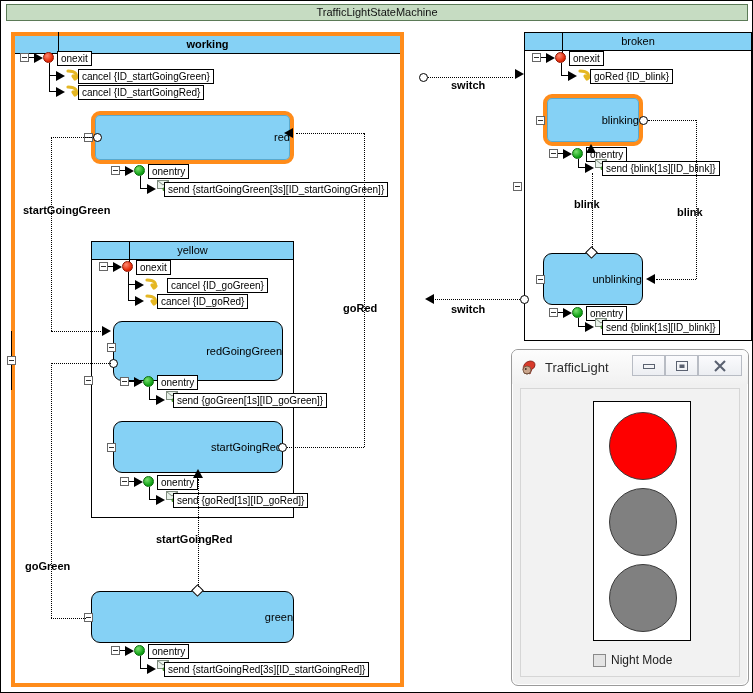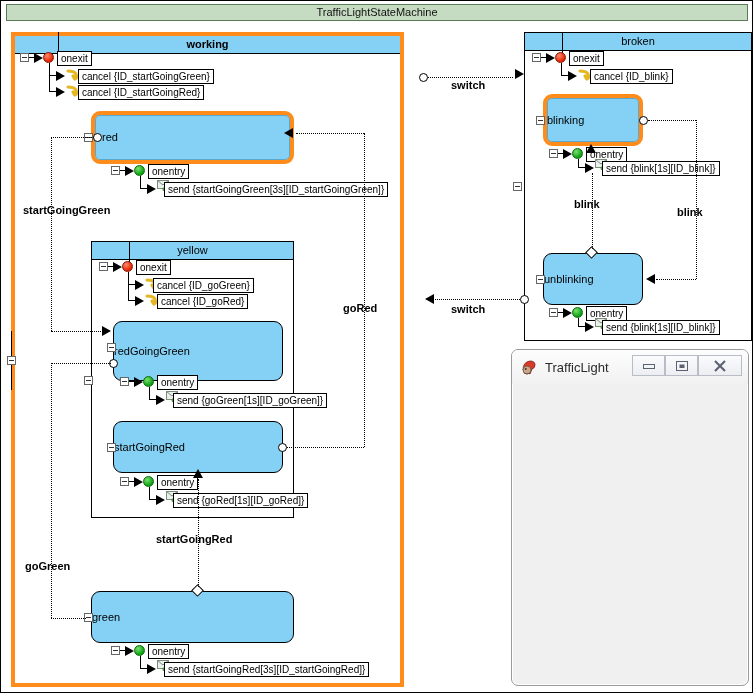--- a/index.html
+++ b/index.html
@@ -18,21 +18,21 @@
   .region.sel{border:4px solid #ff8c1a;}
   .region.plain{border:1px solid #000;}
   .region-hdr{position:absolute;left:0;top:0;right:0;height:18px;background:#85d1f5;
       border-bottom:1px solid #000;box-sizing:border-box;
       display:flex;align-items:center;justify-content:center;}
   .region-hdr span{font-size:11px;font-weight:bold;color:#000;line-height:1;}
   .region-hdr.thin span{font-weight:normal;}
 
   
   .state{position:absolute;box-sizing:border-box;background:#85d1f5;border-radius:9px;
-      display:flex;align-items:center;justify-content:flex-start;}
+      display:flex;align-items:center;justify-content:flex-end;}
   .state.sel{border:4px solid #ff8c1a;box-shadow:inset 0 0 0 1px #5aa9cd;}
   .state.plain{border:1px solid #000;}
   .state span{font-size:11px;color:#000;line-height:1;}
   .state.bold span{font-weight:normal;margin-left:7px;}
 
   
   .lbl{position:absolute;background:#fff;border:1px solid #000;
       font-size:10px;line-height:11px;padding:1px 3px;white-space:nowrap;color:#000;
       box-sizing:border-box;}
   .kw{position:absolute;background:#fff;border:1px solid #000;
@@ -175,21 +175,21 @@
   <div class="ah right" style="left:112px;top:261px;"></div>
   <div class="dot red" style="left:121px;top:260px;"></div>
   <div class="kw" style="left:135px;top:259px;">onexit</div>
 
   <div class="sl v" style="left:127px;top:271px;height:28px;"></div>
   <div class="sl h" style="left:127px;top:283px;width:13px;"></div>
   <div class="ah right" style="left:134px;top:279px;"></div>
   <svg class="tiparrow" style="left:143px;top:276px;width:15px;height:15px;" viewBox="0 0 15 15">
     <path d="M3 3 C11 3 13 7 10 11 L12 9 M10 11 L8 8" fill="none" stroke="#e5b723" stroke-width="3.2" stroke-linecap="round"></path>
   </svg>
-  <div class="lbl" style="left:152px;top:277px;text-align:right;">cancel {ID_goGreen}</div>
+  <div class="lbl" style="left:166px;top:277px;text-align:right;">cancel {ID_goGreen}</div>
 
   <div class="sl h" style="left:127px;top:299px;width:13px;"></div>
   <div class="ah right" style="left:134px;top:295px;"></div>
   <svg class="tiparrow" style="left:143px;top:292px;width:15px;height:15px;" viewBox="0 0 15 15">
     <path d="M3 3 C11 3 13 7 10 11 L12 9 M10 11 L8 8" fill="none" stroke="#e5b723" stroke-width="3.2" stroke-linecap="round"></path>
   </svg>
   <div class="lbl" style="left:156px;top:293px;">cancel {ID_goRed}</div>
 
   <div class="state plain" style="left:112px;top:320px;width:170px;height:60px;">
     <span>redGoingGreen</span>
@@ -288,21 +288,21 @@
   <div class="sl h" style="left:540px;top:56px;width:10px;"></div>
   <div class="ah right" style="left:545px;top:52px;"></div>
   <div class="dot red" style="left:554px;top:51px;"></div>
   <div class="kw" style="left:568px;top:50px;">onexit</div>
   <div class="sl v" style="left:560px;top:62px;height:12px;"></div>
   <div class="sl h" style="left:560px;top:74px;width:13px;"></div>
   <div class="ah right" style="left:567px;top:70px;"></div>
   <svg class="tiparrow" style="left:576px;top:67px;width:15px;height:15px;" viewBox="0 0 15 15">
     <path d="M3 3 C11 3 13 7 10 11 L12 9 M10 11 L8 8" fill="none" stroke="#e5b723" stroke-width="3.2" stroke-linecap="round"></path>
   </svg>
-  <div class="lbl" style="left:589px;top:68px;">cancel {ID_blink}</div>
+  <div class="lbl" style="left:589px;top:68px;">goRed {ID_blink}</div>
 
   <div class="state sel" style="left:542px;top:93px;width:100px;height:52px;">
     <span>blinking</span>
   </div>
   <div class="plus" style="left:535px;top:115px;"></div>
   <div class="cp" style="left:638px;top:115px;"></div>
 
   <div class="plus" style="left:548px;top:148px;"></div>
   <div class="sl h" style="left:557px;top:152px;width:10px;"></div>
   <div class="ah right" style="left:562px;top:148px;"></div>
@@ -376,15 +376,26 @@
           <rect x="4.5" y="4.5" width="5" height="3.5" fill="#5a6170"></rect>
         </svg>
       </div>
       <div class="winbtn" style="left:186px;width:44px;">
         <svg width="16" height="14" viewBox="0 0 16 14">
           <path d="M3 2 L13 12 M13 2 L3 12" fill="none" stroke="#5a6170" stroke-width="2.1"></path>
         </svg>
       </div>
     </div>
 
+    <div id="app-body">
+      <div id="light-box">
+        <div class="lamp" style="top:10px;background:#fe0000;"></div>
+        <div class="lamp" style="top:86px;background:#808080;"></div>
+        <div class="lamp" style="top:162px;background:#808080;"></div>
+      </div>
+      <div id="night-row">
+        <div id="night-chk"></div>
+        <span id="night-label">Night Mode</span>
+      </div>
+    </div>
   </div>
 
 </div>
 
 </body></html>

